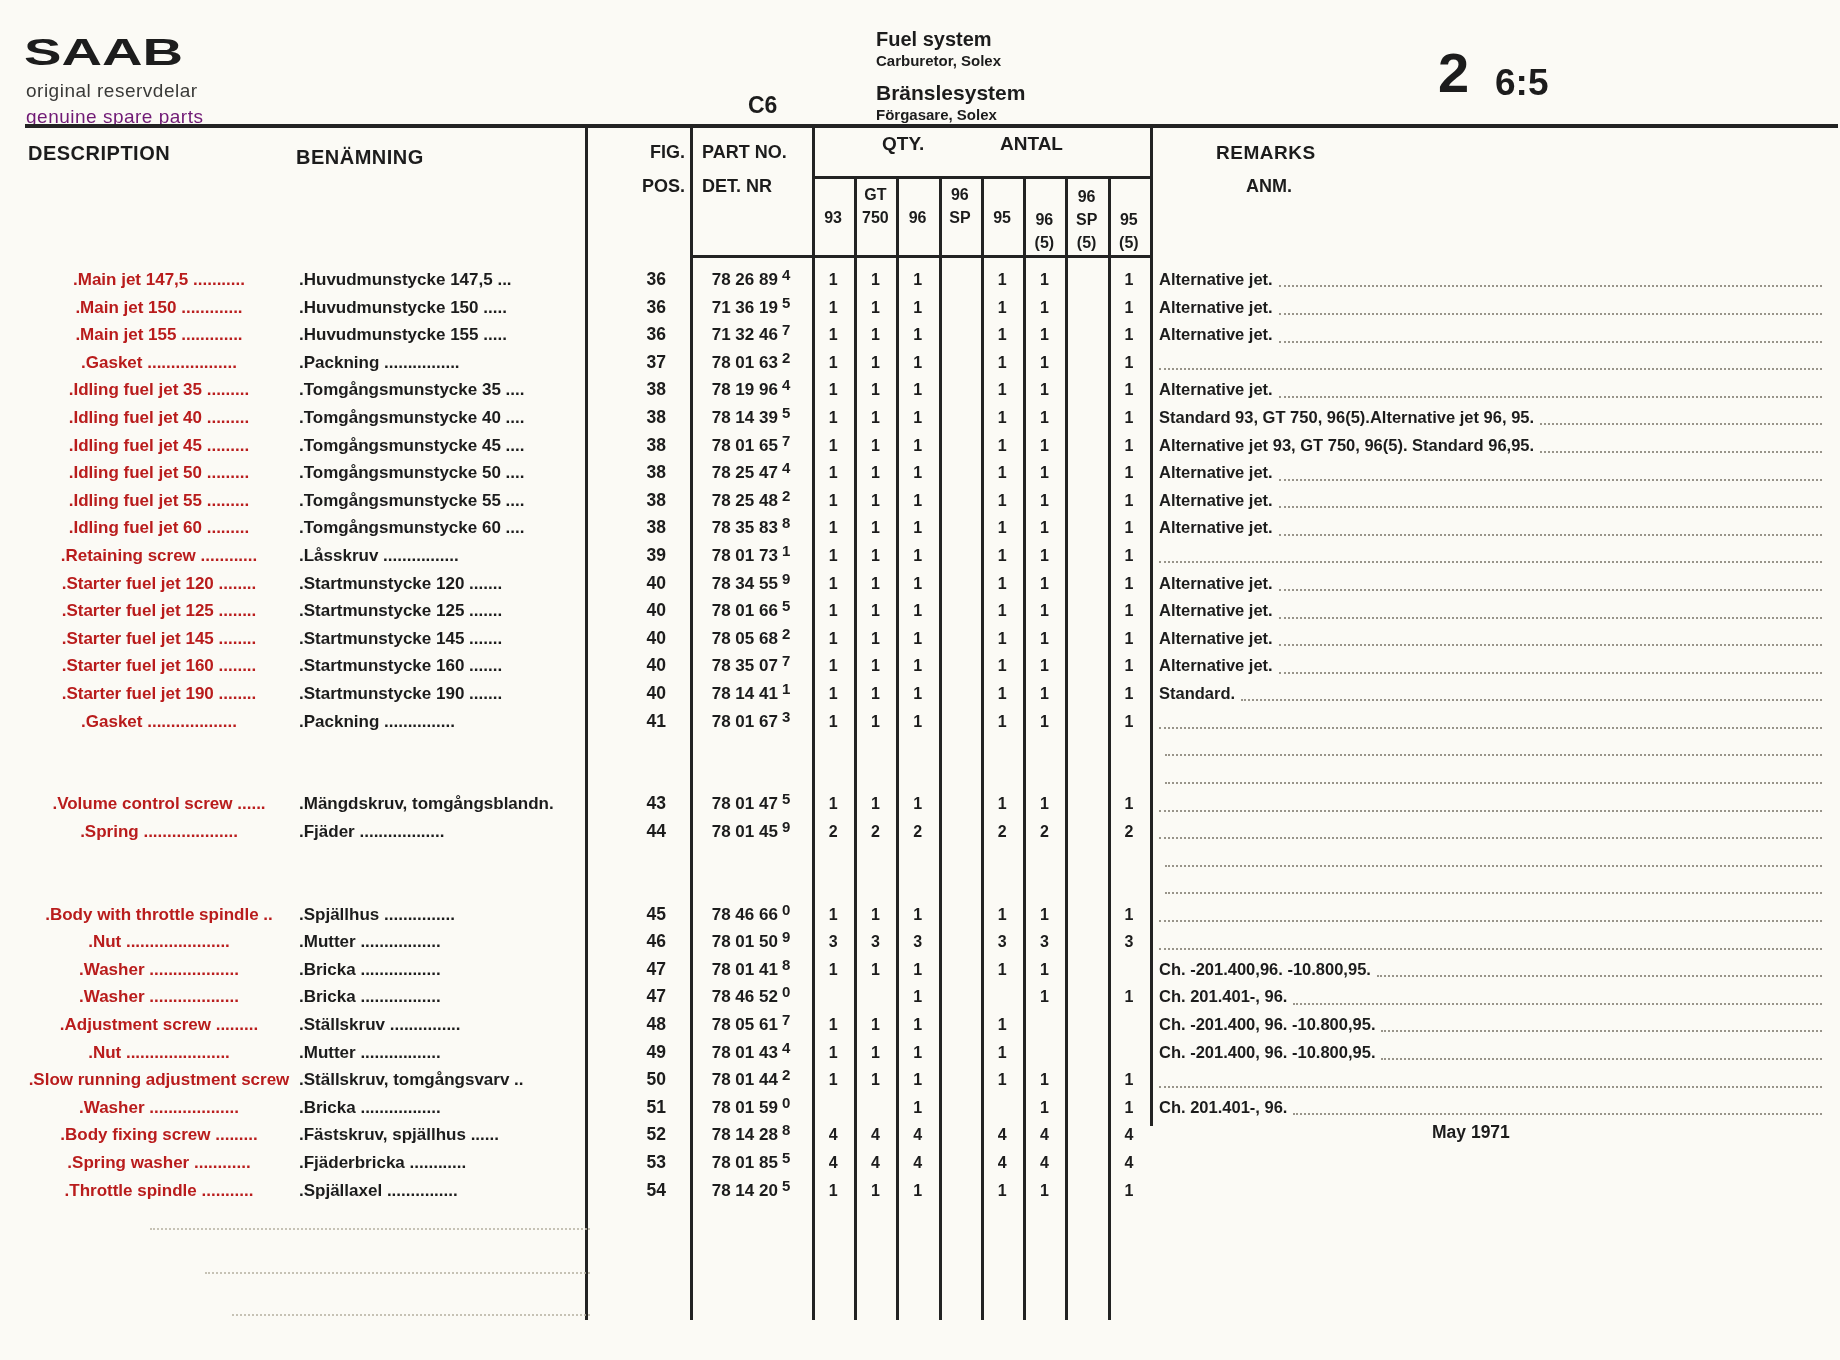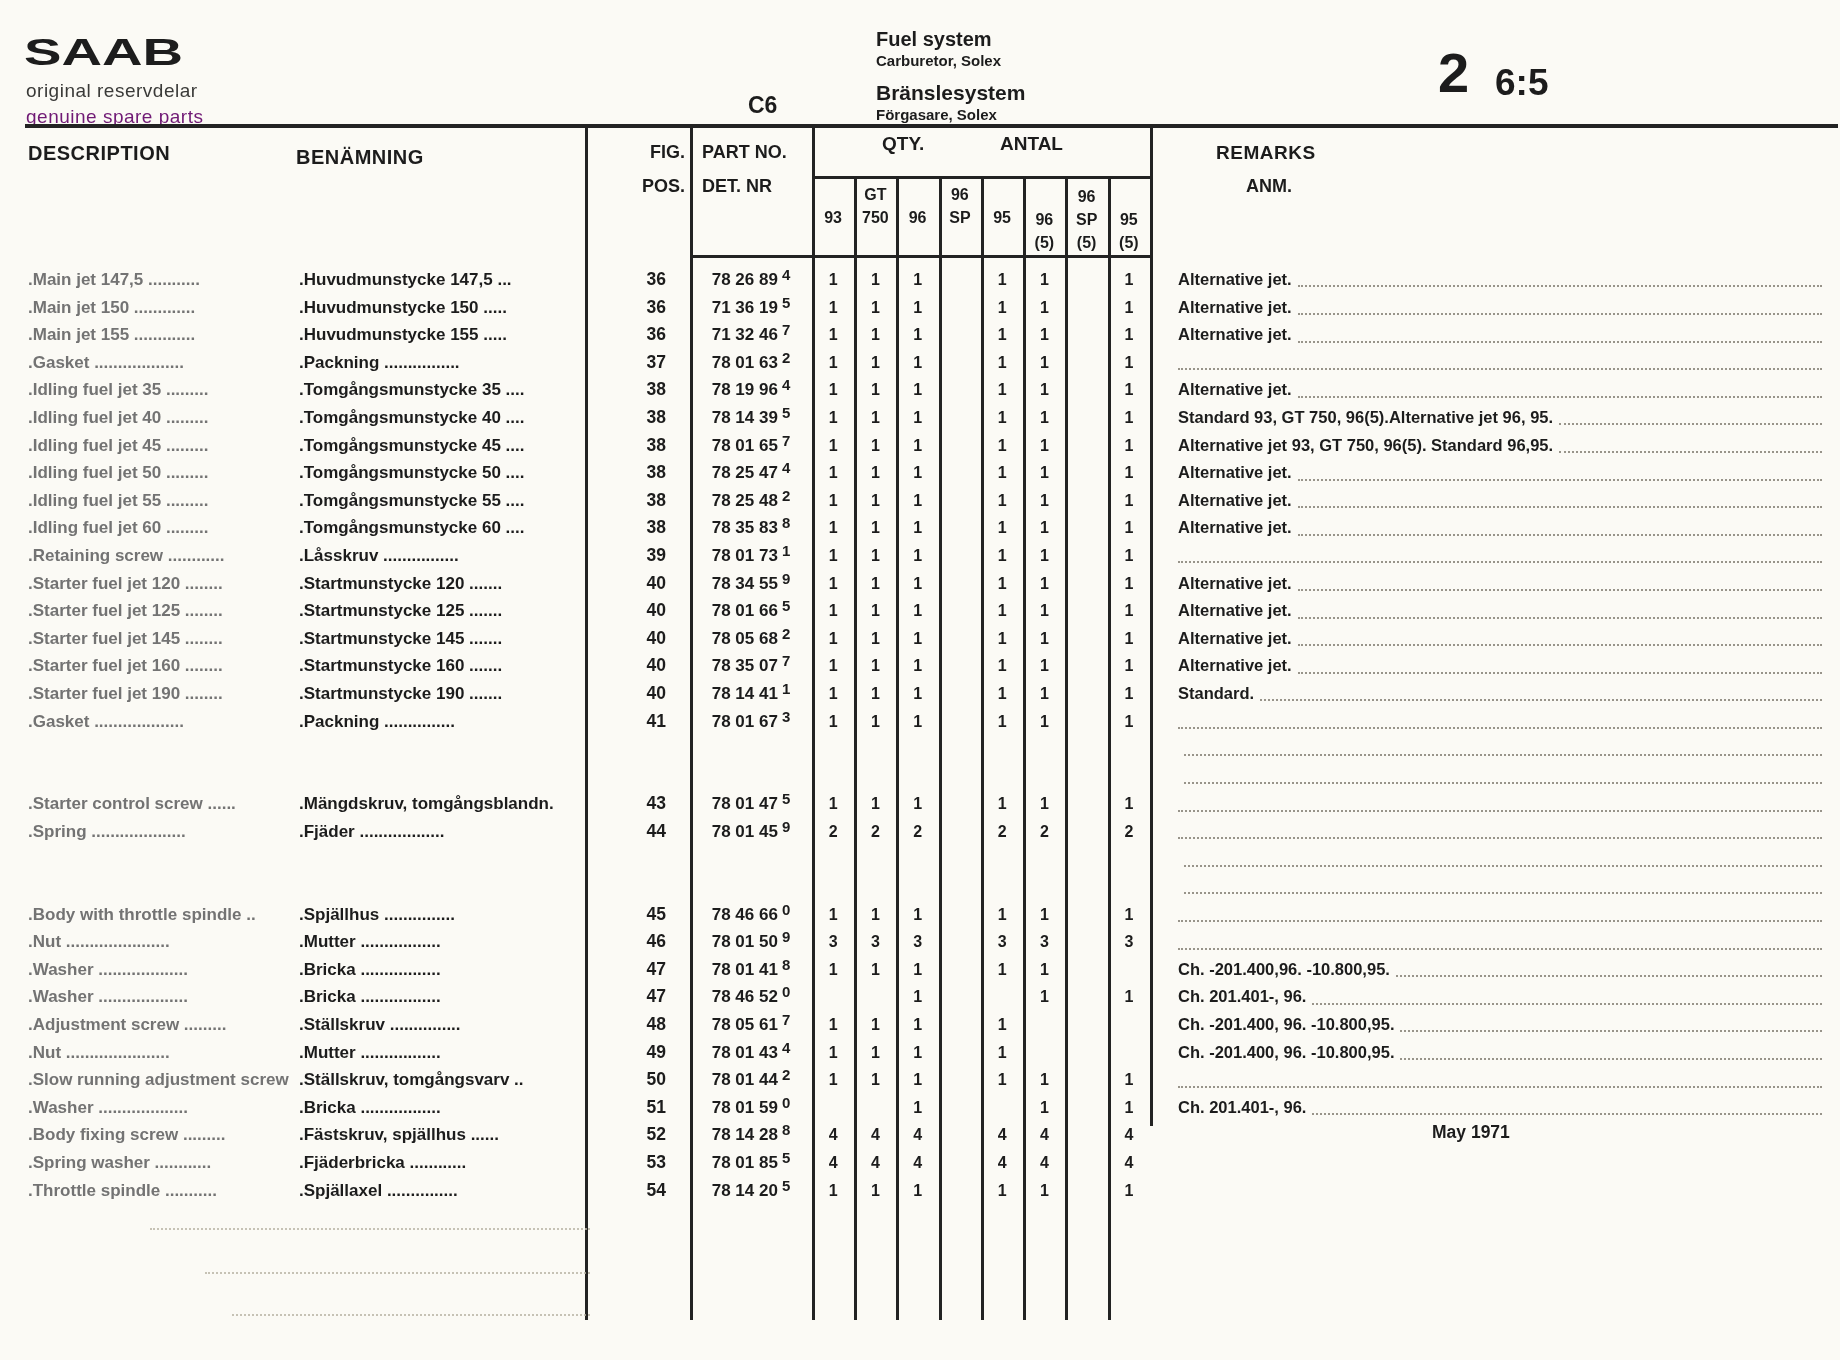--- a/index.html
+++ b/index.html
@@ -55,27 +55,27 @@
   }
   .qty-head .qcell {
     display:flex; flex-direction:column; justify-content:flex-end; align-items:center;
     font-size:16px; font-weight:700; line-height:23px; padding-bottom:2px;
   }
   .qty-head .qcell.nofive { padding-bottom:27px; }
 
   
   .tbody { position:absolute; left:0; top:266px; width:1840px; }
   .row  { display:flex; height:27.6px; line-height:27.6px; white-space:nowrap; }
-  .row .desc { width:290px; padding-left:28px; font-size:17px; font-weight:600; color:#737373; overflow:hidden; }
+  .row .desc { width:290px; padding-left:28px; font-size:17px; font-weight:600; color:#b91c1c; overflow:hidden;text-align:center; }
   .row .ben  { width:295px; padding-left:9px;  font-size:17px; font-weight:700; overflow:hidden; }
   .row .fig  { width:105px; padding-right:24px; text-align:right; font-size:17.5px; font-weight:700; }
   .row .part { width:122px; text-align:center; font-size:17px; font-weight:700; }
   .row .part .chk { display:inline-block; font-size:15px; transform:translateY(-5px); margin-left:4px; }
   .row .q    { width:42.25px; text-align:center; font-size:16px; font-weight:700; }
-  .row .remark { flex:1; display:flex; align-items:center; padding-left:28px; padding-right:18px;
+  .row .remark { flex:1; display:flex; align-items:center; padding-left:9px; padding-right:18px;
                  font-size:16.5px; font-weight:700; overflow:hidden; }
   .row .rtext { white-space:pre; margin-right:6px; }
   .row .leader { flex:1; border-bottom:2px dotted #98948a; height:55%; min-width:12px; }
   .footer-date { position:absolute; left:1432px; top:1122px; font-size:17.5px; font-weight:700; }
 </style>
 </head>
 <body>
 
 <div class="page">
 
@@ -490,21 +490,21 @@
     <div class="q q4"></div>
     <div class="q q5"></div>
     <div class="q q6"></div>
     <div class="q q7"></div>
     <div class="remark">
       <span class="rtext"></span>
       <span class="leader"></span>
     </div>
   </div>
       <div class="row">
-    <div class="desc">.Starter control screw ......</div>
+    <div class="desc">.Volume control screw ......</div>
     <div class="ben">.Mängdskruv, tomgångsblandn.</div>
     <div class="fig">43</div>
     <div class="part">78 01 47<span class="chk">5</span></div>
     <div class="q q0">1</div>
     <div class="q q1">1</div>
     <div class="q q2">1</div>
     <div class="q q3"></div>
     <div class="q q4">1</div>
     <div class="q q5">1</div>
     <div class="q q6"></div>

